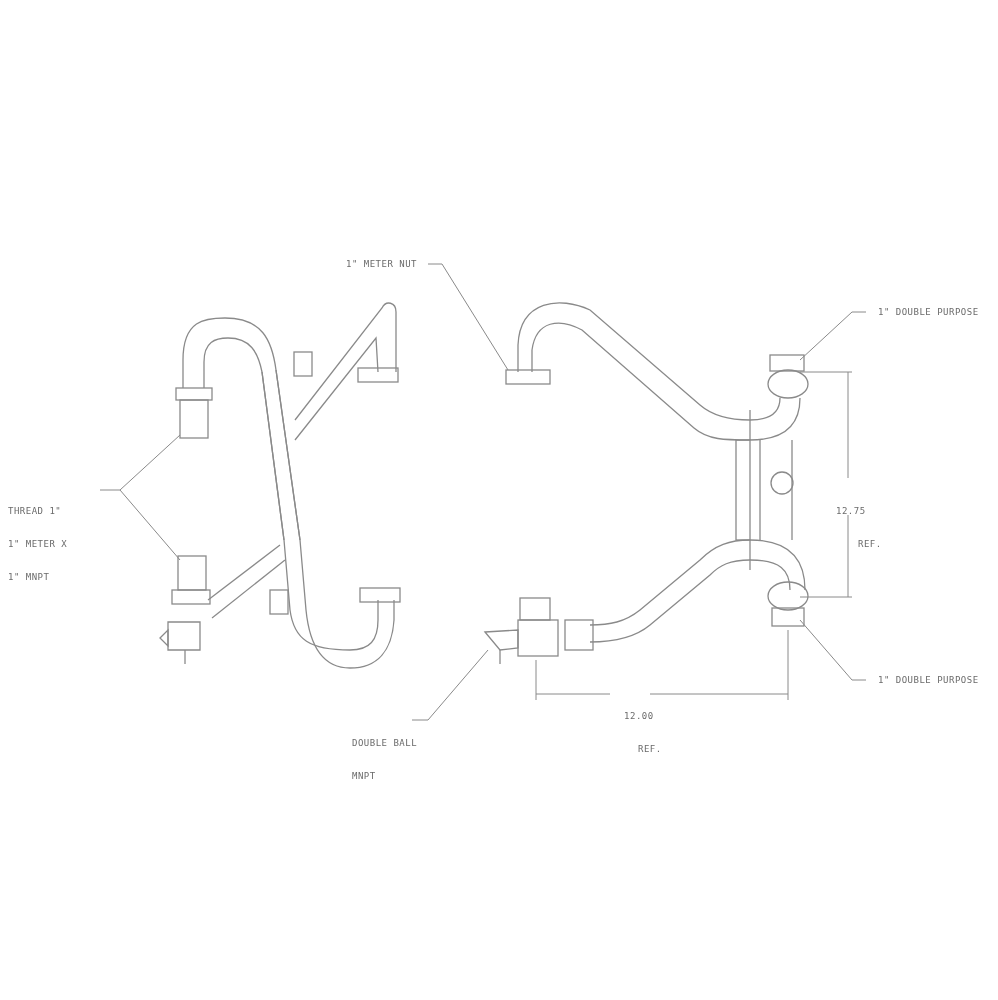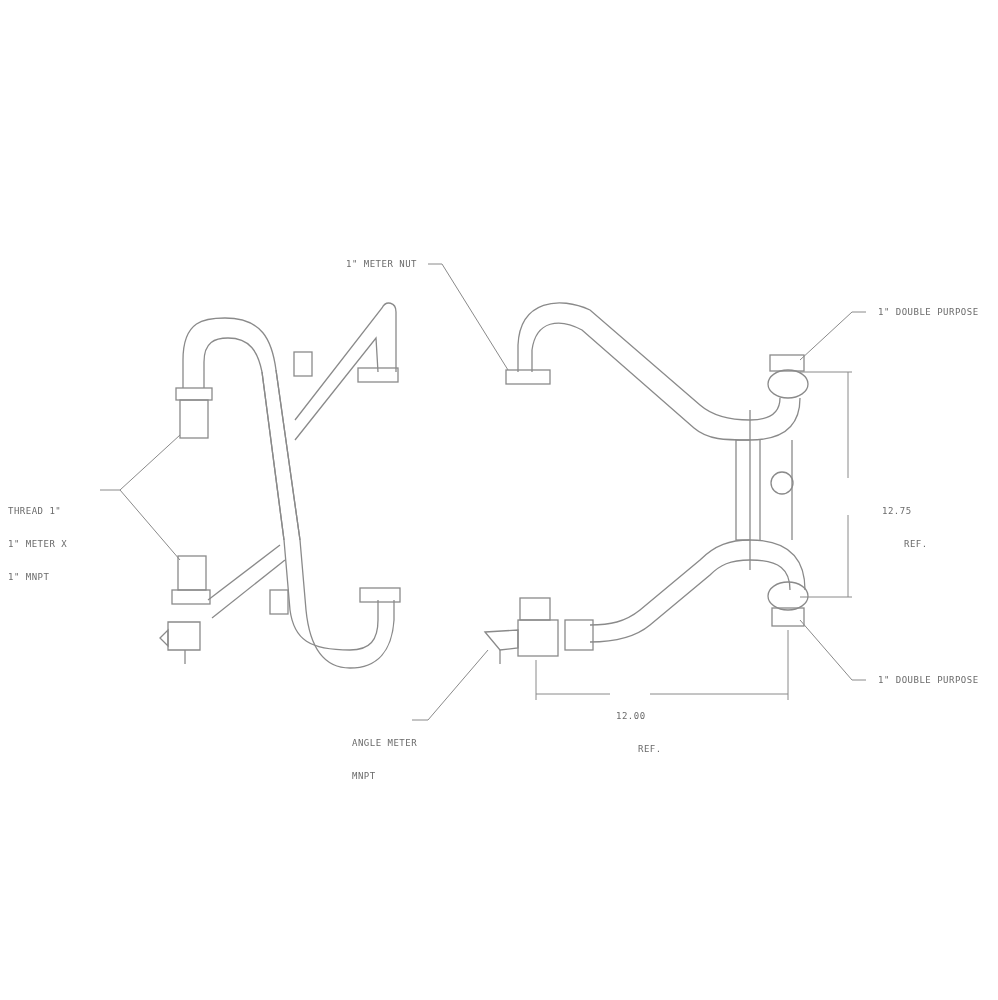--- a/index.html
+++ b/index.html
@@ -104,25 +104,25 @@
   <div>1" MNPT</div>
 </div>
 
 <div class="lbl" style="left:346px;top:259px;">1" METER NUT</div>
 
 <div class="lbl" style="left:878px;top:307px;">1" DOUBLE PURPOSE</div>
 
 <div class="lbl" style="left:878px;top:675px;">1" DOUBLE PURPOSE</div>
 
 <div class="lbl" style="left:352px;top:716px;">
-  <div>ANGLE METER</div>
+  <div>DOUBLE BALL</div>
   <div>MNPT</div>
 </div>
 
-<div class="lbl" style="left:836px;top:484px;margin-left:46px;">
+<div class="lbl" style="left:836px;top:484px;">
   <div>12.75</div>
   <div style="padding-left:22px;">REF.</div>
 </div>
 
-<div class="lbl" style="left:616px;top:689px;">
+<div class="lbl" style="left:616px;top:689px;text-align:center;">
   <div>12.00</div>
   <div style="padding-left:22px;">REF.</div>
 </div>
 
 </body></html>

